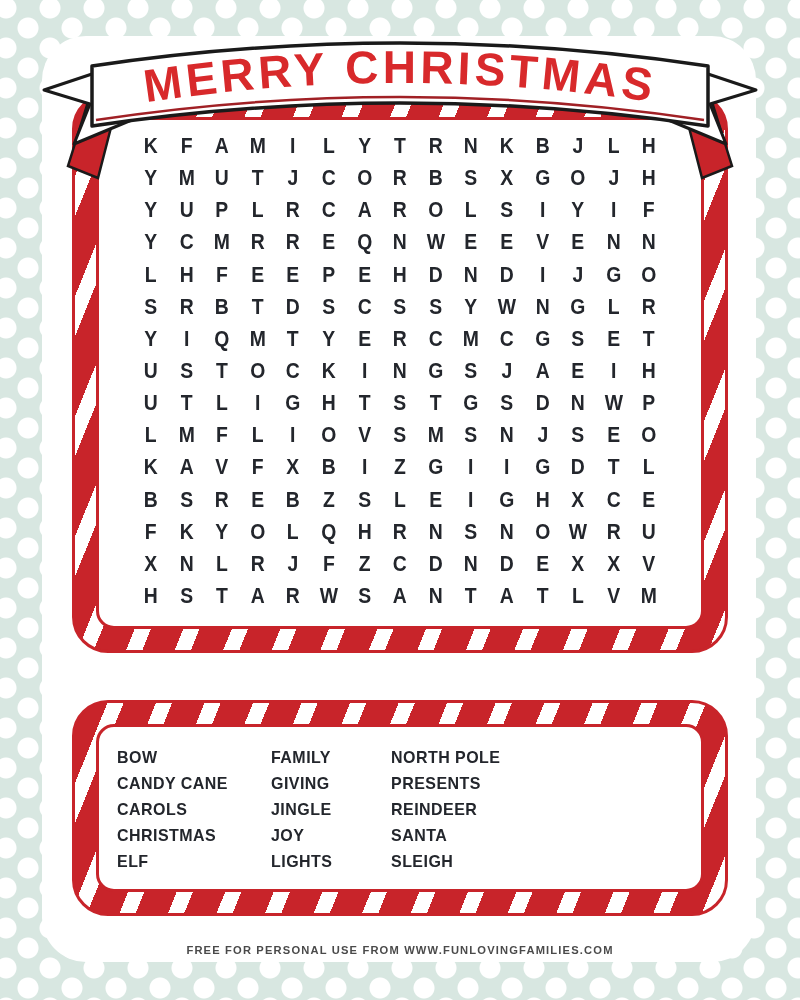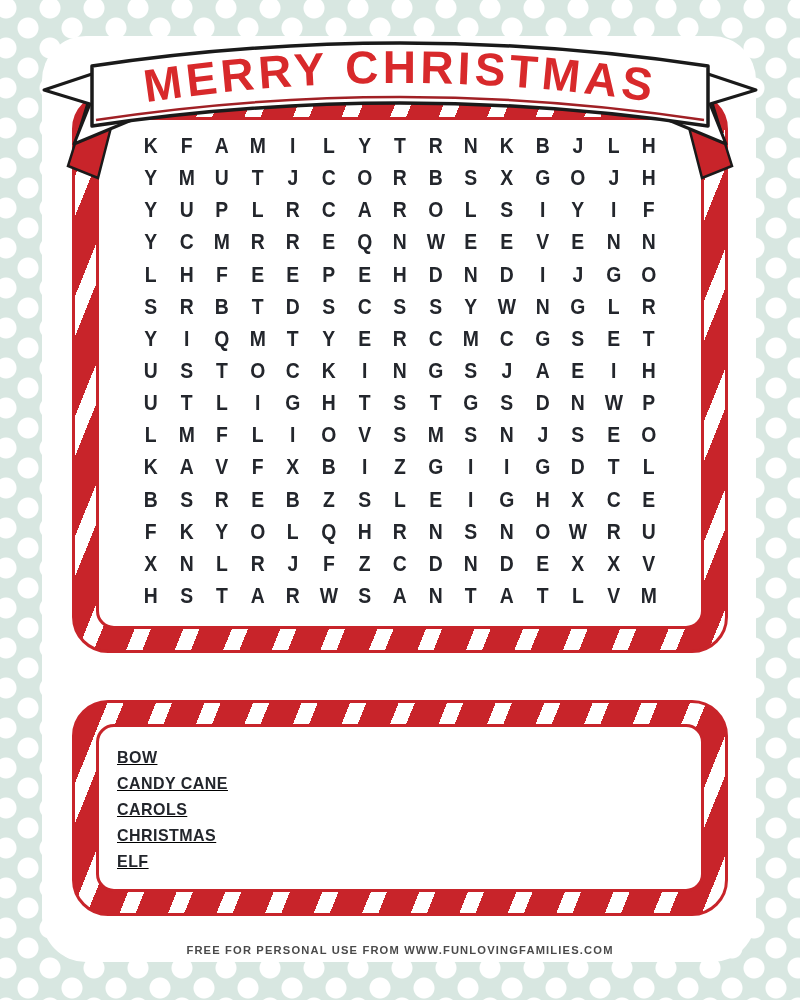--- a/index.html
+++ b/index.html
@@ -40,21 +40,21 @@
     display:flex;align-items:center;justify-content:center;
     font-size:22px;font-weight:bold;color:#23262c;
     transform:scaleX(0.88);
   }
 
   .word-list{
     position:absolute;left:18px;top:18px;right:10px;
     display:flex;align-items:flex-start;
   }
   .word-col{display:flex;flex-direction:column;}
-  .word-col:nth-child(1){width:154px;text-decoration:underline;}
+  .word-col:nth-child(1){width:154px;}
   .word-col:nth-child(2){width:120px;}
   .word-col:nth-child(3){width:153px;}
   .word-item{
     font-size:17px;font-weight:bold;color:#23262c;
     line-height:26px;letter-spacing:0.5px;white-space:nowrap;
     transform:scaleX(0.94);transform-origin:left center;
   }
 
   .banner{position:absolute;left:28px;top:20px;width:744px;height:160px;z-index:5;}
 
@@ -304,20 +304,34 @@
 <div id="wordBox" class="candy">
   <div class="candy-inner">
     <div class="word-list">
         <div class="word-col">
           <div class="word-item">BOW</div>
           <div class="word-item">CANDY CANE</div>
           <div class="word-item">CAROLS</div>
           <div class="word-item">CHRISTMAS</div>
           <div class="word-item">ELF</div>
         </div>
+        <div class="word-col">
+          <div class="word-item">FAMILY</div>
+          <div class="word-item">GIVING</div>
+          <div class="word-item">JINGLE</div>
+          <div class="word-item">JOY</div>
+          <div class="word-item">LIGHTS</div>
+        </div>
+        <div class="word-col">
+          <div class="word-item">NORTH POLE</div>
+          <div class="word-item">PRESENTS</div>
+          <div class="word-item">REINDEER</div>
+          <div class="word-item">SANTA</div>
+          <div class="word-item">SLEIGH</div>
+        </div>
       </div>
   </div>
 </div>
 
 <svg class="banner" viewBox="0 0 744 160">
 
   <path d="M60 82 L88 88 L70 158 L40 146 Z" fill="#c8242a" stroke="#1a1a1a" stroke-width="2.5"></path>
   <path d="M684 82 L656 88 L674 158 L704 146 Z" fill="#c8242a" stroke="#1a1a1a" stroke-width="2.5"></path>
 
   <path d="M100 42 L16 70 L62 84 L46 124 L118 94 Z" fill="#ffffff" stroke="#1a1a1a" stroke-width="3" stroke-linejoin="round"></path>

